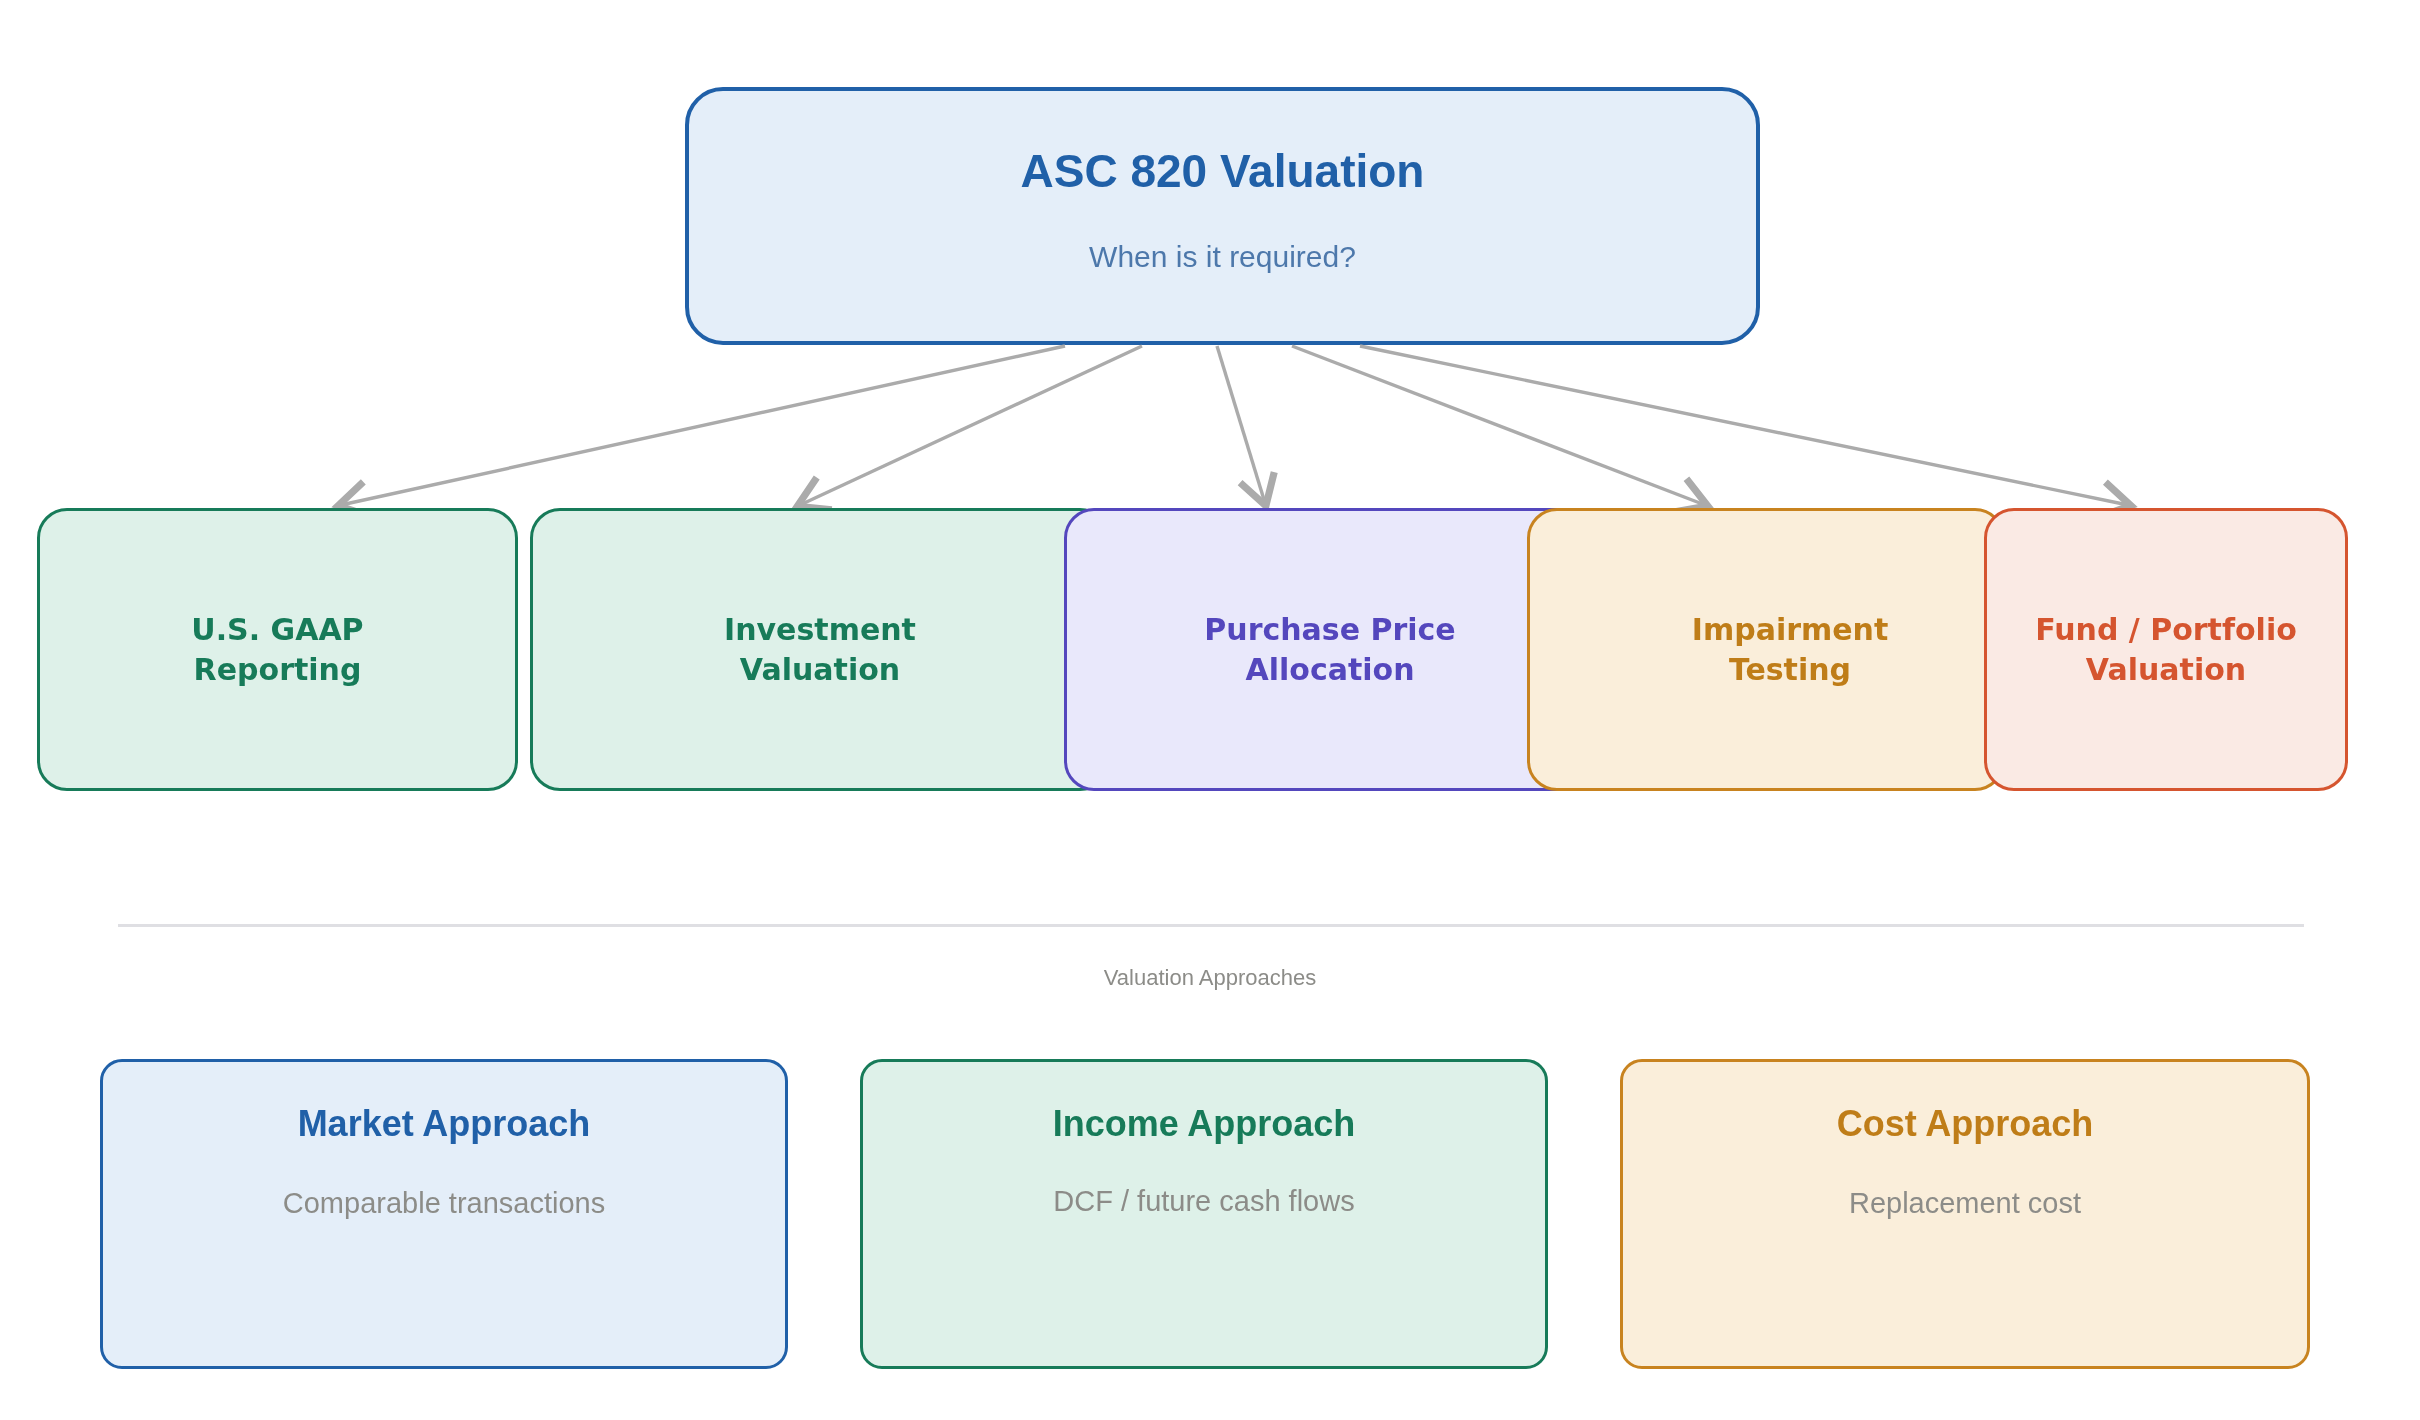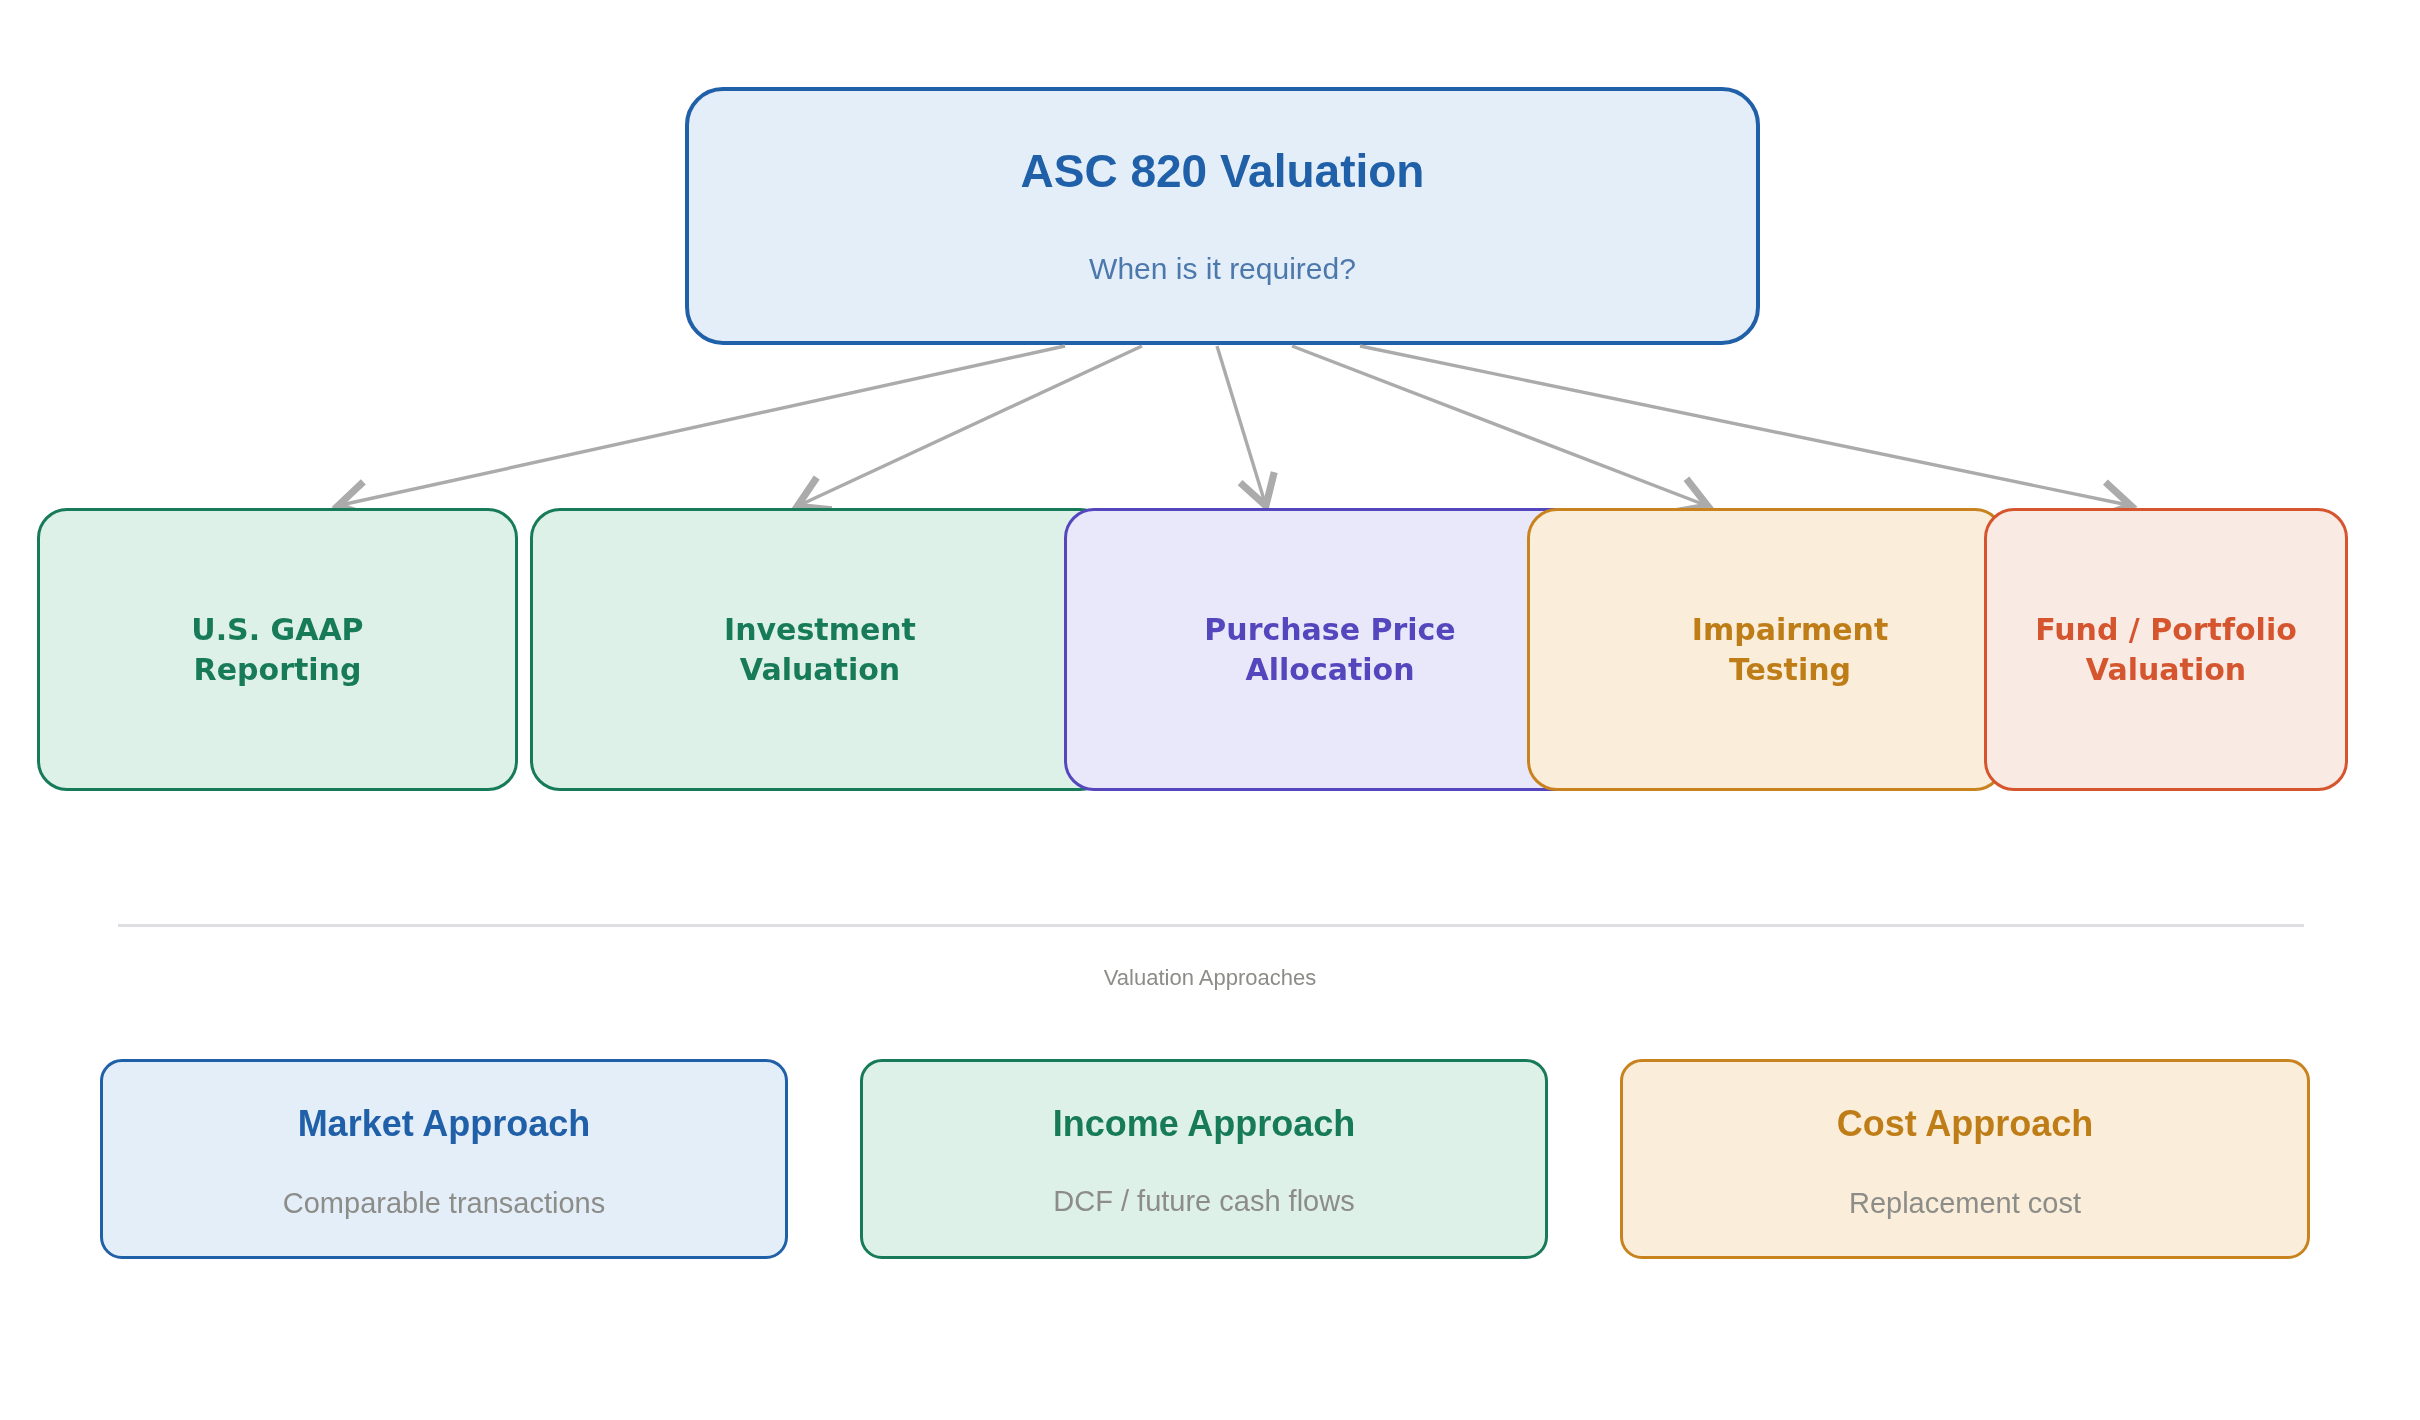--- a/index.html
+++ b/index.html
@@ -27,21 +27,21 @@
   }
 
   
   .node-root {
     left: 685px; top: 87px;
     width: 1075px; height: 258px;
     background: #e4eef9;
     border: 4px solid #2060a8;
     border-radius: 38px;
     padding-top: 52px;
-    gap: 52px;
+    gap: 40px;
   }
   .node-root .title {
     font-size: 46px;
     font-weight: bold;
     color: #2060a8;
     line-height: 56px;
   }
   .node-root .subtitle {
     font-size: 30px;
     color: #4d78ab;
@@ -95,21 +95,21 @@
     left: 0; top: 965px;
     width: 2420px;
     text-align: center;
     font-size: 22px;
     color: #8c8c88;
   }
 
   
   .node-approach {
     top: 1059px;
-    height: 200px;
+    height: 310px;
     border-radius: 22px;
     border-width: 3px;
     border-style: solid;
     padding-top: 38px;
     gap: 36px;
   }
   .pos-a1 { left: 100px;  width: 688px; }
   .pos-a2 { left: 860px;  width: 688px; gap: 34px; }
   .pos-a3 { left: 1620px; width: 690px; }
   .node-approach .title {

